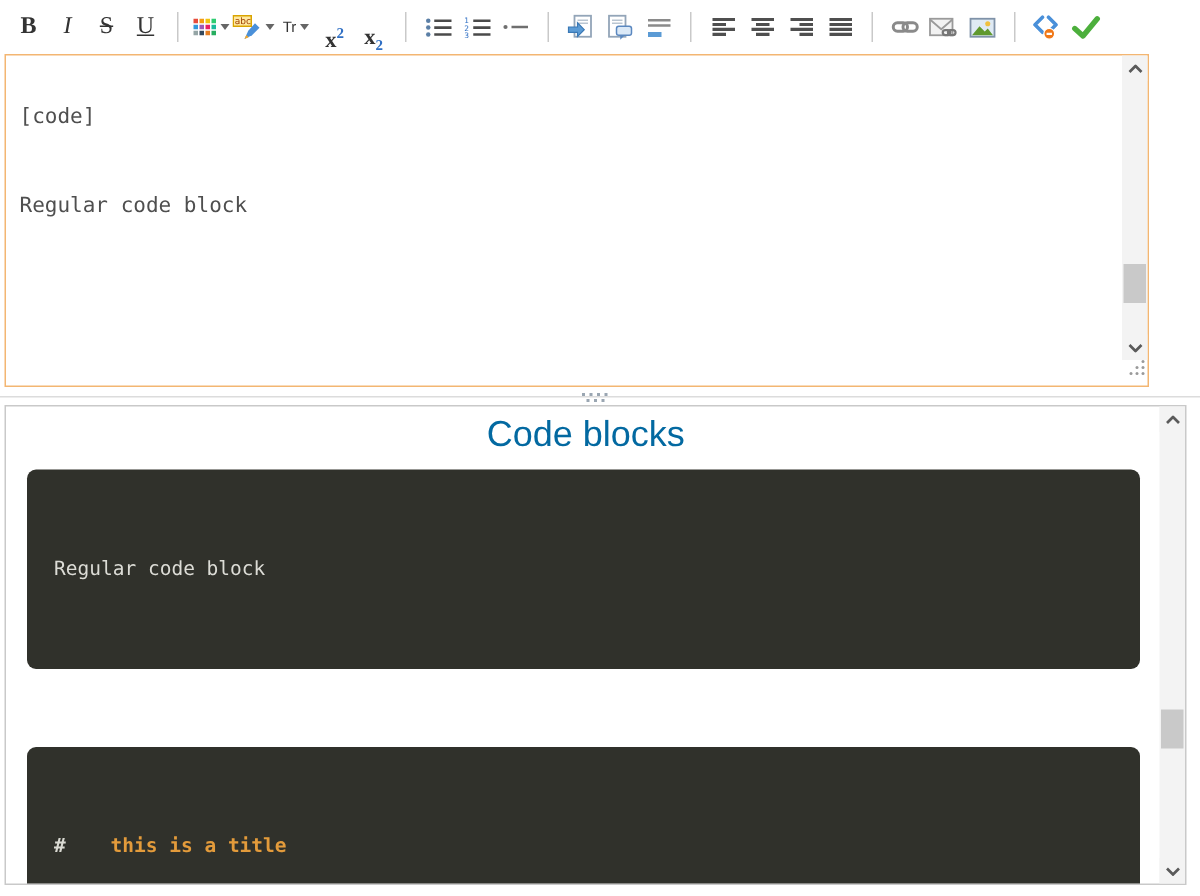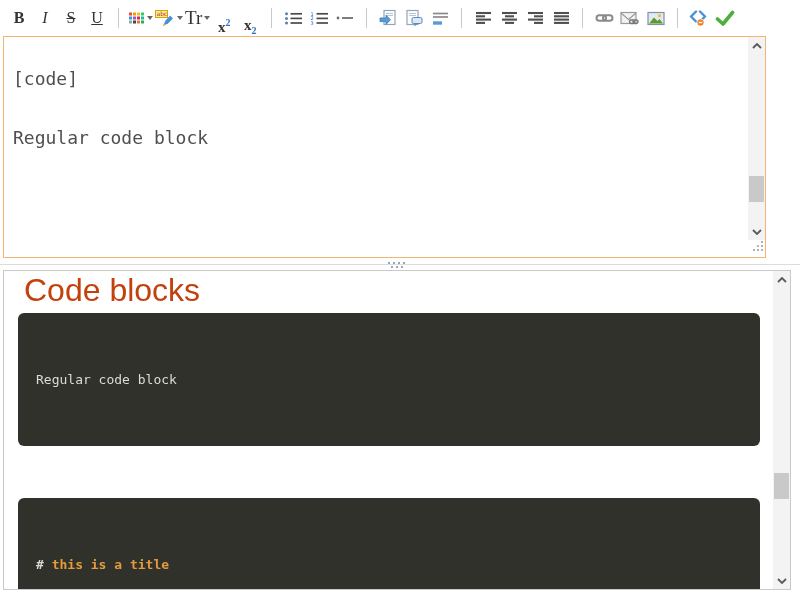--- a/index.html
+++ b/index.html
@@ -21,31 +21,31 @@
   }
   .tl { font-family:"Liberation Serif", serif; font-size:16px; color:#333; }
   .sep { width:1px; height:20px; background:#c9c9c9; margin:0 8px; display:inline-block; }
   .dd {
     width:0; height:0; margin-left:2px;
     border-left:3.5px solid transparent; border-right:3.5px solid transparent;
     border-top:4px solid #666; display:inline-block;
   }
   .supsub { font-family:Liberation Serif, serif; font-size:15px; font-weight:bold; color:#333;margin-top:16px; }
   .supsub .mark { color:#2f6fc4; font-size:10px; font-weight:bold; }
-  .tr-label { font-family:Liberation Serif, serif; font-size:19px; color:#333; }
+  .tr-label { font-family:Liberation Sans, sans-serif; font-size:10px; color:#333; }
 
   
   .editor-box {
     position:relative; margin:2px 34px 0 3px; height:222px;
     border:1px solid #f3b672; background:#fff; overflow:hidden;
   }
   .editor-view { position:absolute; inset:0 17px 0 0; overflow:hidden; }
   .editor-lines {
     margin-top:-7px; padding-left:9px;
-    font-family:"DejaVu Sans Mono", monospace; font-size:18px; line-height:19.5px;
+    font-family:"DejaVu Sans Mono", monospace; font-size:14px; line-height:19.5px;
     color:#4f4f4f; white-space:pre;
   }
 
   
   .vscroll { position:absolute; top:0; right:0; width:17px; background:#f3f3f3; }
   .vscroll.ed { bottom:17px; }
   .vscroll.pv { bottom:0; }
   .sb-btn { position:absolute; left:0; width:17px; height:17px; display:flex; align-items:center; justify-content:center; background:#f3f3f3; cursor:pointer; }
   .sb-btn.up { top:0; } .sb-btn.down { bottom:0; }
   .sb-thumb { position:absolute; left:1px; width:15px; height:26px; background:#c9c9c9; cursor:pointer; }
@@ -62,33 +62,33 @@
     cursor:row-resize;
   }
 
   
   .preview-pane {
     position:relative; margin:0 9px 0 3px; height:320px;
     border:1px solid #c9c9c9; background:#fff; overflow:hidden;
   }
   .preview-content { position:absolute; inset:0 17px 0 0; overflow:hidden; }
   .preview-title {
-    font-size:32px; line-height:30px; font-weight:400; color:#c2410c;
-    margin:4px 16px 0 20px; font-family:"Liberation Sans", sans-serif;
+    font-size:24px; line-height:30px; font-weight:400; color:#0369a1;
+    margin:4px 16px 0 20px; font-family:"Liberation Sans", sans-serif;text-align:center;
   }
   .codeblock {
     background:#30312b; border-radius:6px; color:#dcdcd6;
     font-family:"DejaVu Sans Mono", monospace; font-size:13px; line-height:21px;
     padding:14px 18px; margin:0 13px 0 14px; position:relative; white-space:pre;
   }
   .codeblock.b1 { margin-top:8px; }
   .codeblock.b2 { margin-top:52px; font-weight:bold; }
   .tok-text      { color:#dcdcd6; }
   .tok-hash      { color:#d9d9d2; font-weight:bold; }
-  .tok-section   { color:#e39b3b; font-weight:bold; }
+  .tok-section   { color:#e39b3b; font-weight:bold;margin-left:22px; }
 </style>
 </head>
 <body>
 
 <div class="toolbar">
 
   <span class="tb">
       <b class="tl">B</b>
     </span>
   <span class="tb">

